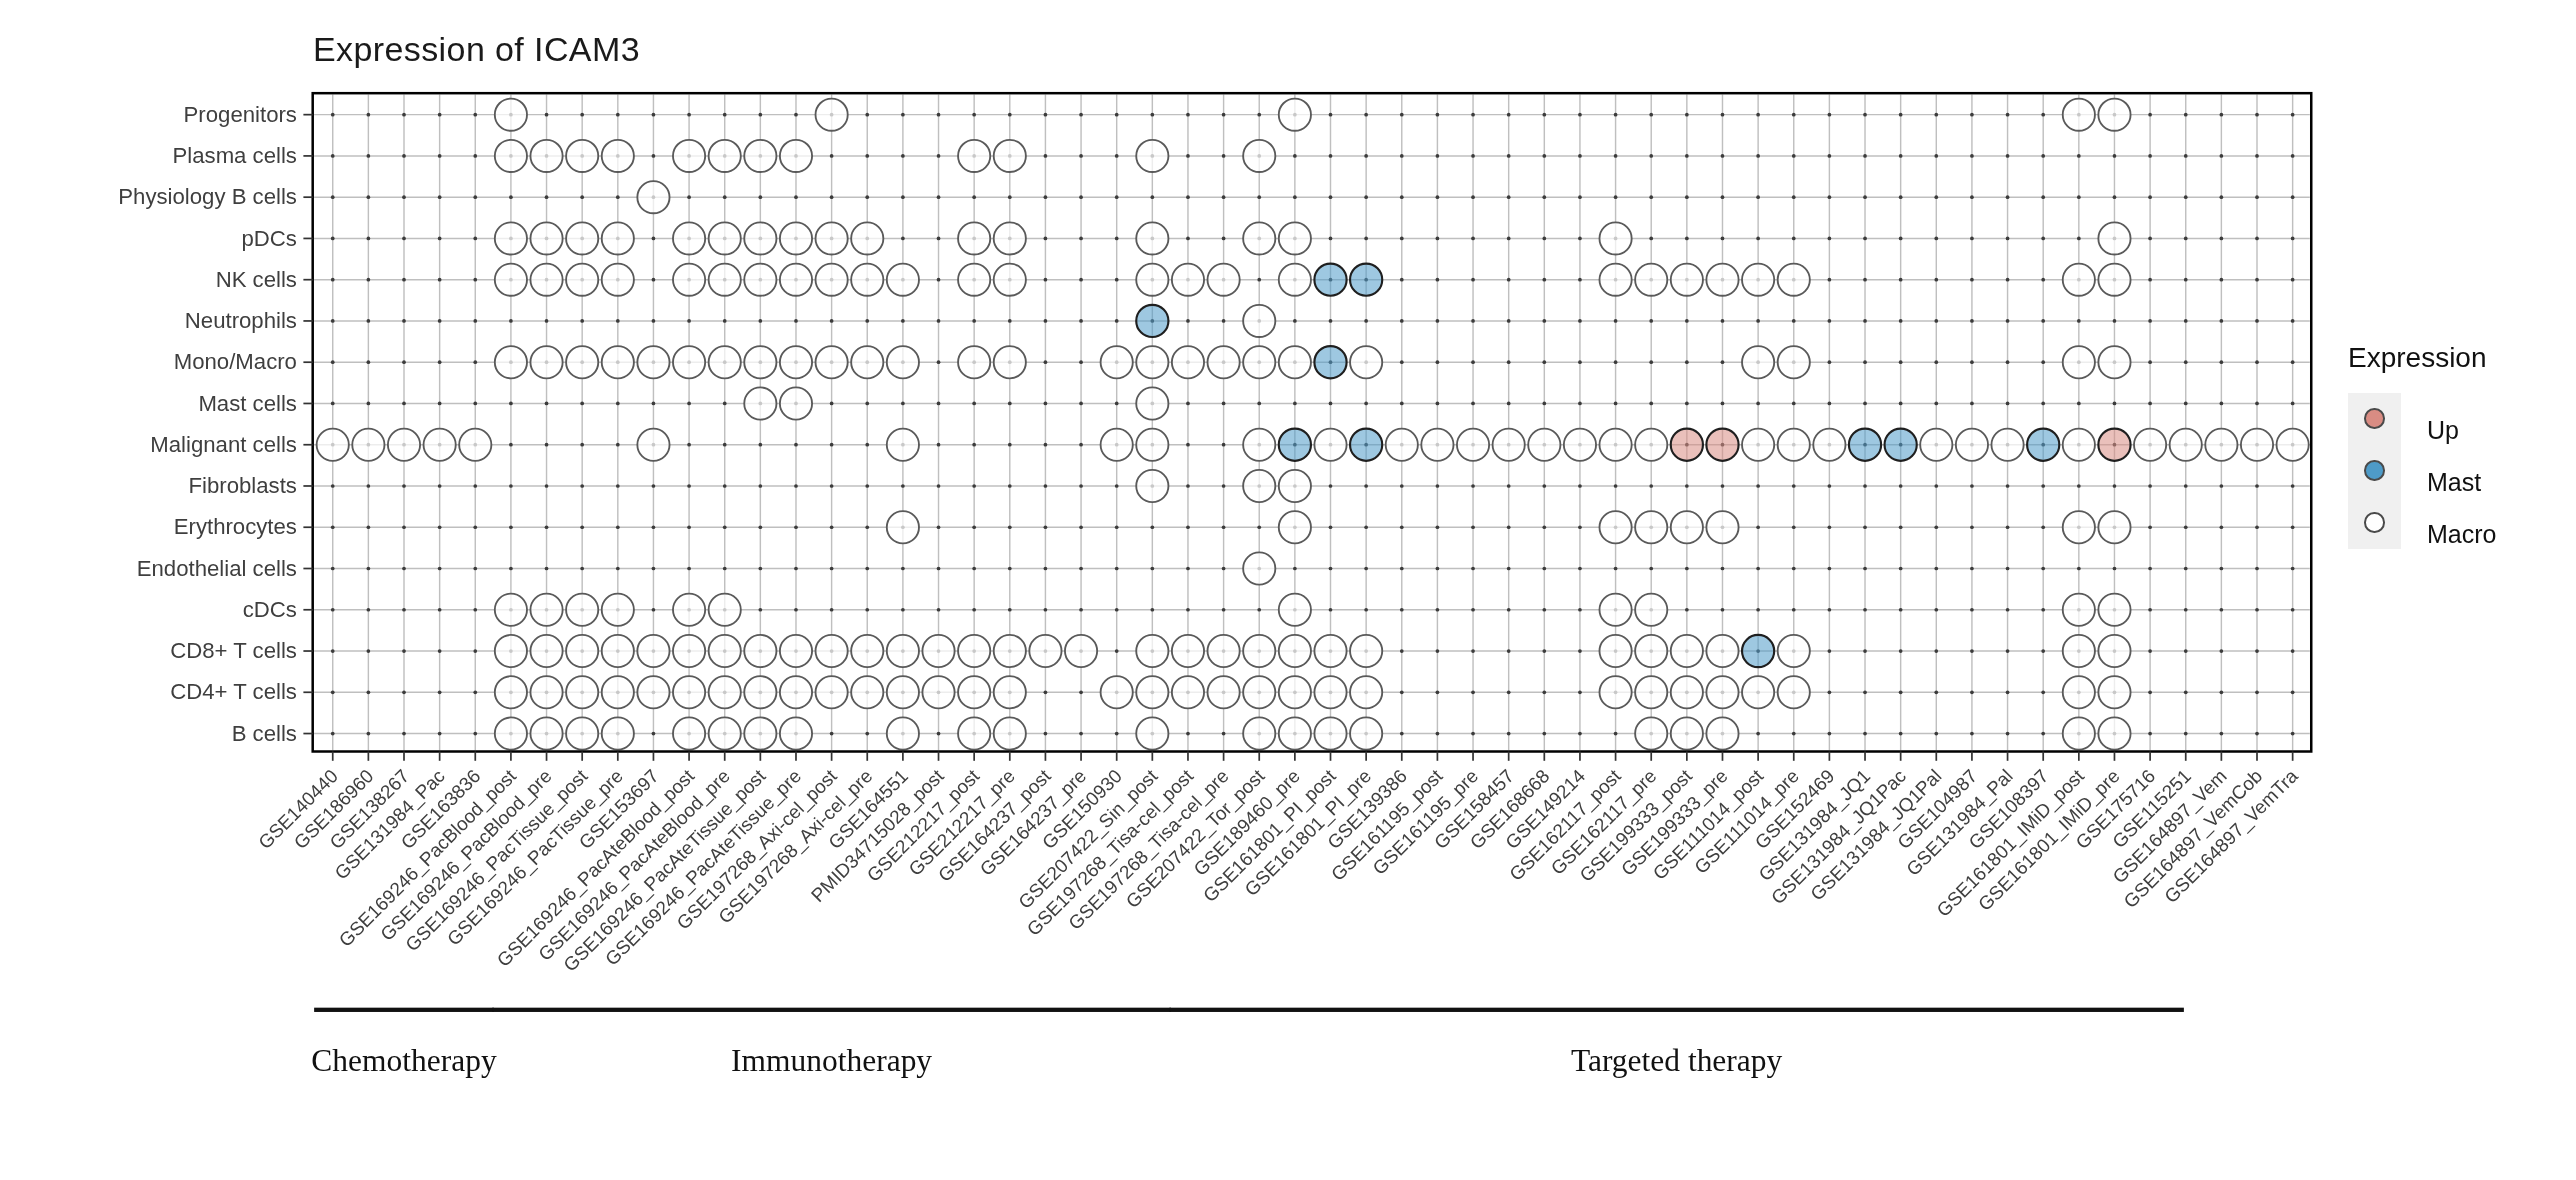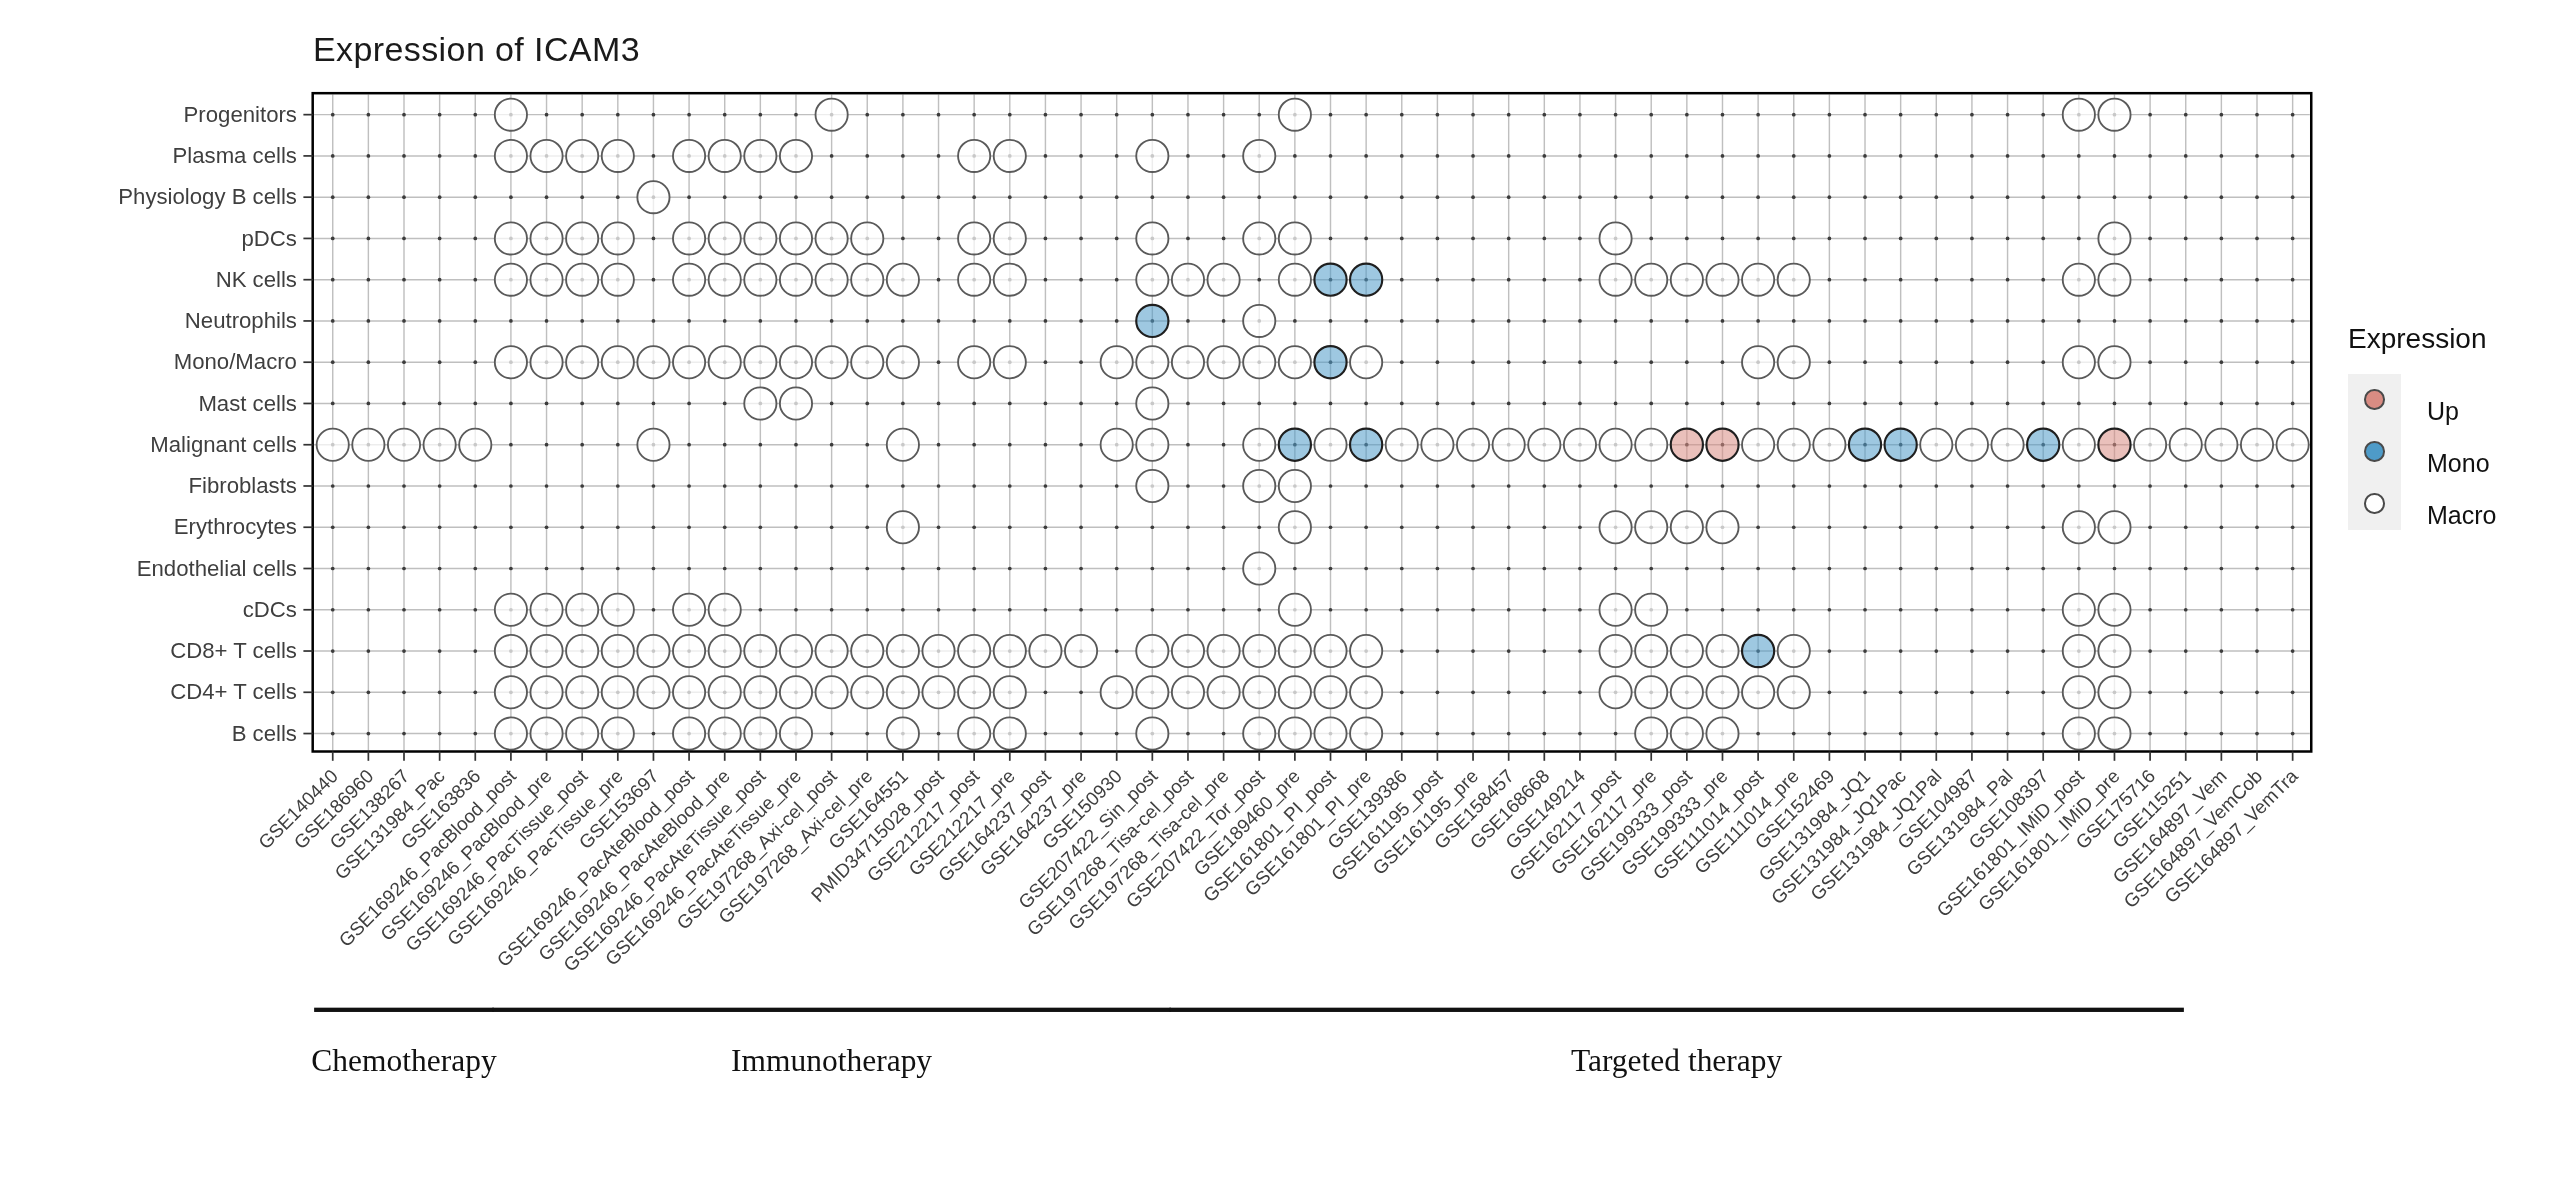--- a/index.html
+++ b/index.html
@@ -1,20 +1,20 @@
 <!DOCTYPE html>
 <html style="font-size:11.4px"><head>
 <meta charset="utf-8">
 <style>
   html,body{margin:0;padding:0;background:#ffffff;}
   body{width:2576px;height:1181px;overflow:hidden;font-family:"Liberation Sans",sans-serif;}
   #stage{position:relative;width:2576px;height:1181px;background:#fff;}
   #plot-title{position:absolute;left:313px;top:30px;font-size:34px;color:#1a1a1a;letter-spacing:0.4px;}
   #plot-svg{position:absolute;left:0;top:0;}
-  #legend{position:absolute;left:2348px;top:323px;}
+  #legend{position:absolute;left:2348px;top:342px;}
   #legend .legend-title{font-size:28px;color:#111;margin-bottom:18.6px;}
   #legend .legend-item{display:flex;align-items:flex-end;height:52px;}
   #legend .legend-key{width:53px;height:52px;background:#f0f0f0;display:flex;align-items:center;justify-content:center;}
   #legend .dot{width:16.5px;height:16.5px;border-radius:50%;border:2.1px solid #4a4a4a;box-sizing:content-box;}
   #legend .legend-label{font-size:25px;color:#111;margin-left:26px;}
 </style>
 </head>
 <body>
 
 <div id="stage">
@@ -1400,21 +1400,21 @@
     <div class="legend-item">
       <span class="legend-key">
           <span class="dot" id="dot-up" style="background: rgb(217, 140, 131);"></span>
         </span>
       <span class="legend-label">Up</span>
     </div>
     <div class="legend-item">
       <span class="legend-key">
           <span class="dot" id="dot-down" style="background: rgb(78, 155, 200);"></span>
         </span>
-      <span class="legend-label">Mono</span>
+      <span class="legend-label">Mast</span>
     </div>
     <div class="legend-item">
       <span class="legend-key">
           <span class="dot" id="dot-none" style="background: rgb(255, 255, 255);"></span>
         </span>
       <span class="legend-label">Macro</span>
     </div>
   </div>
 </div>
 

